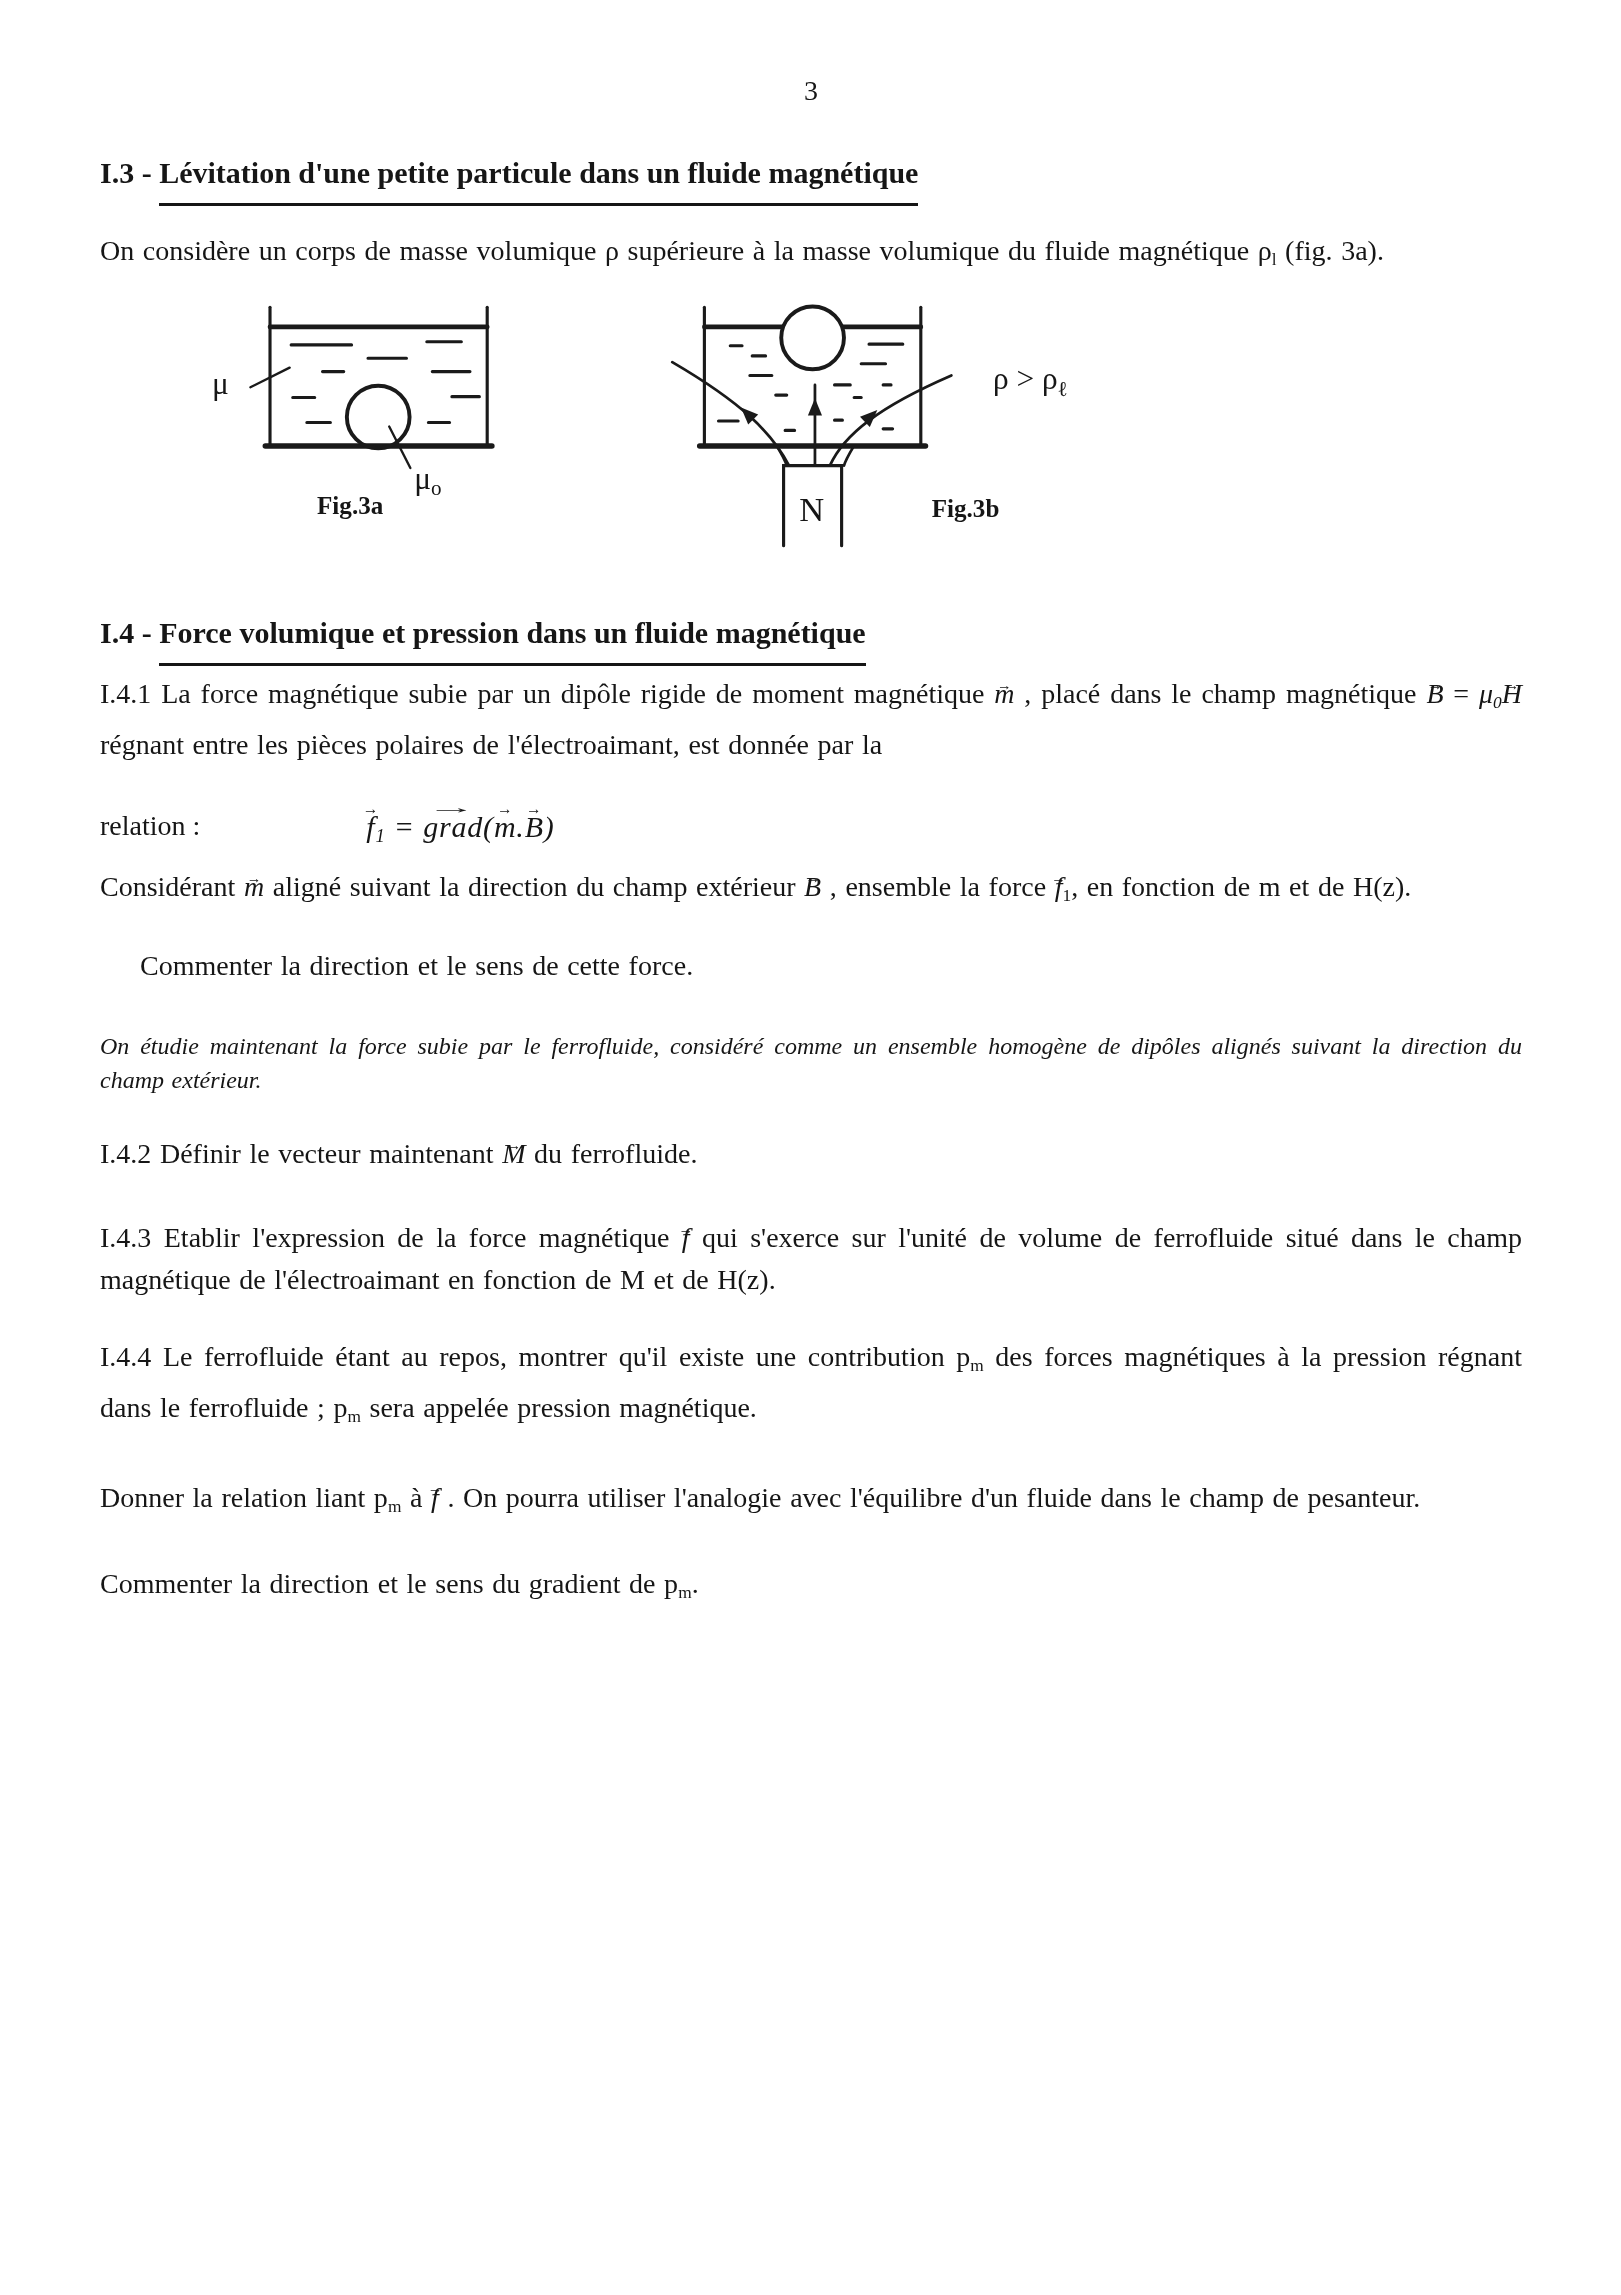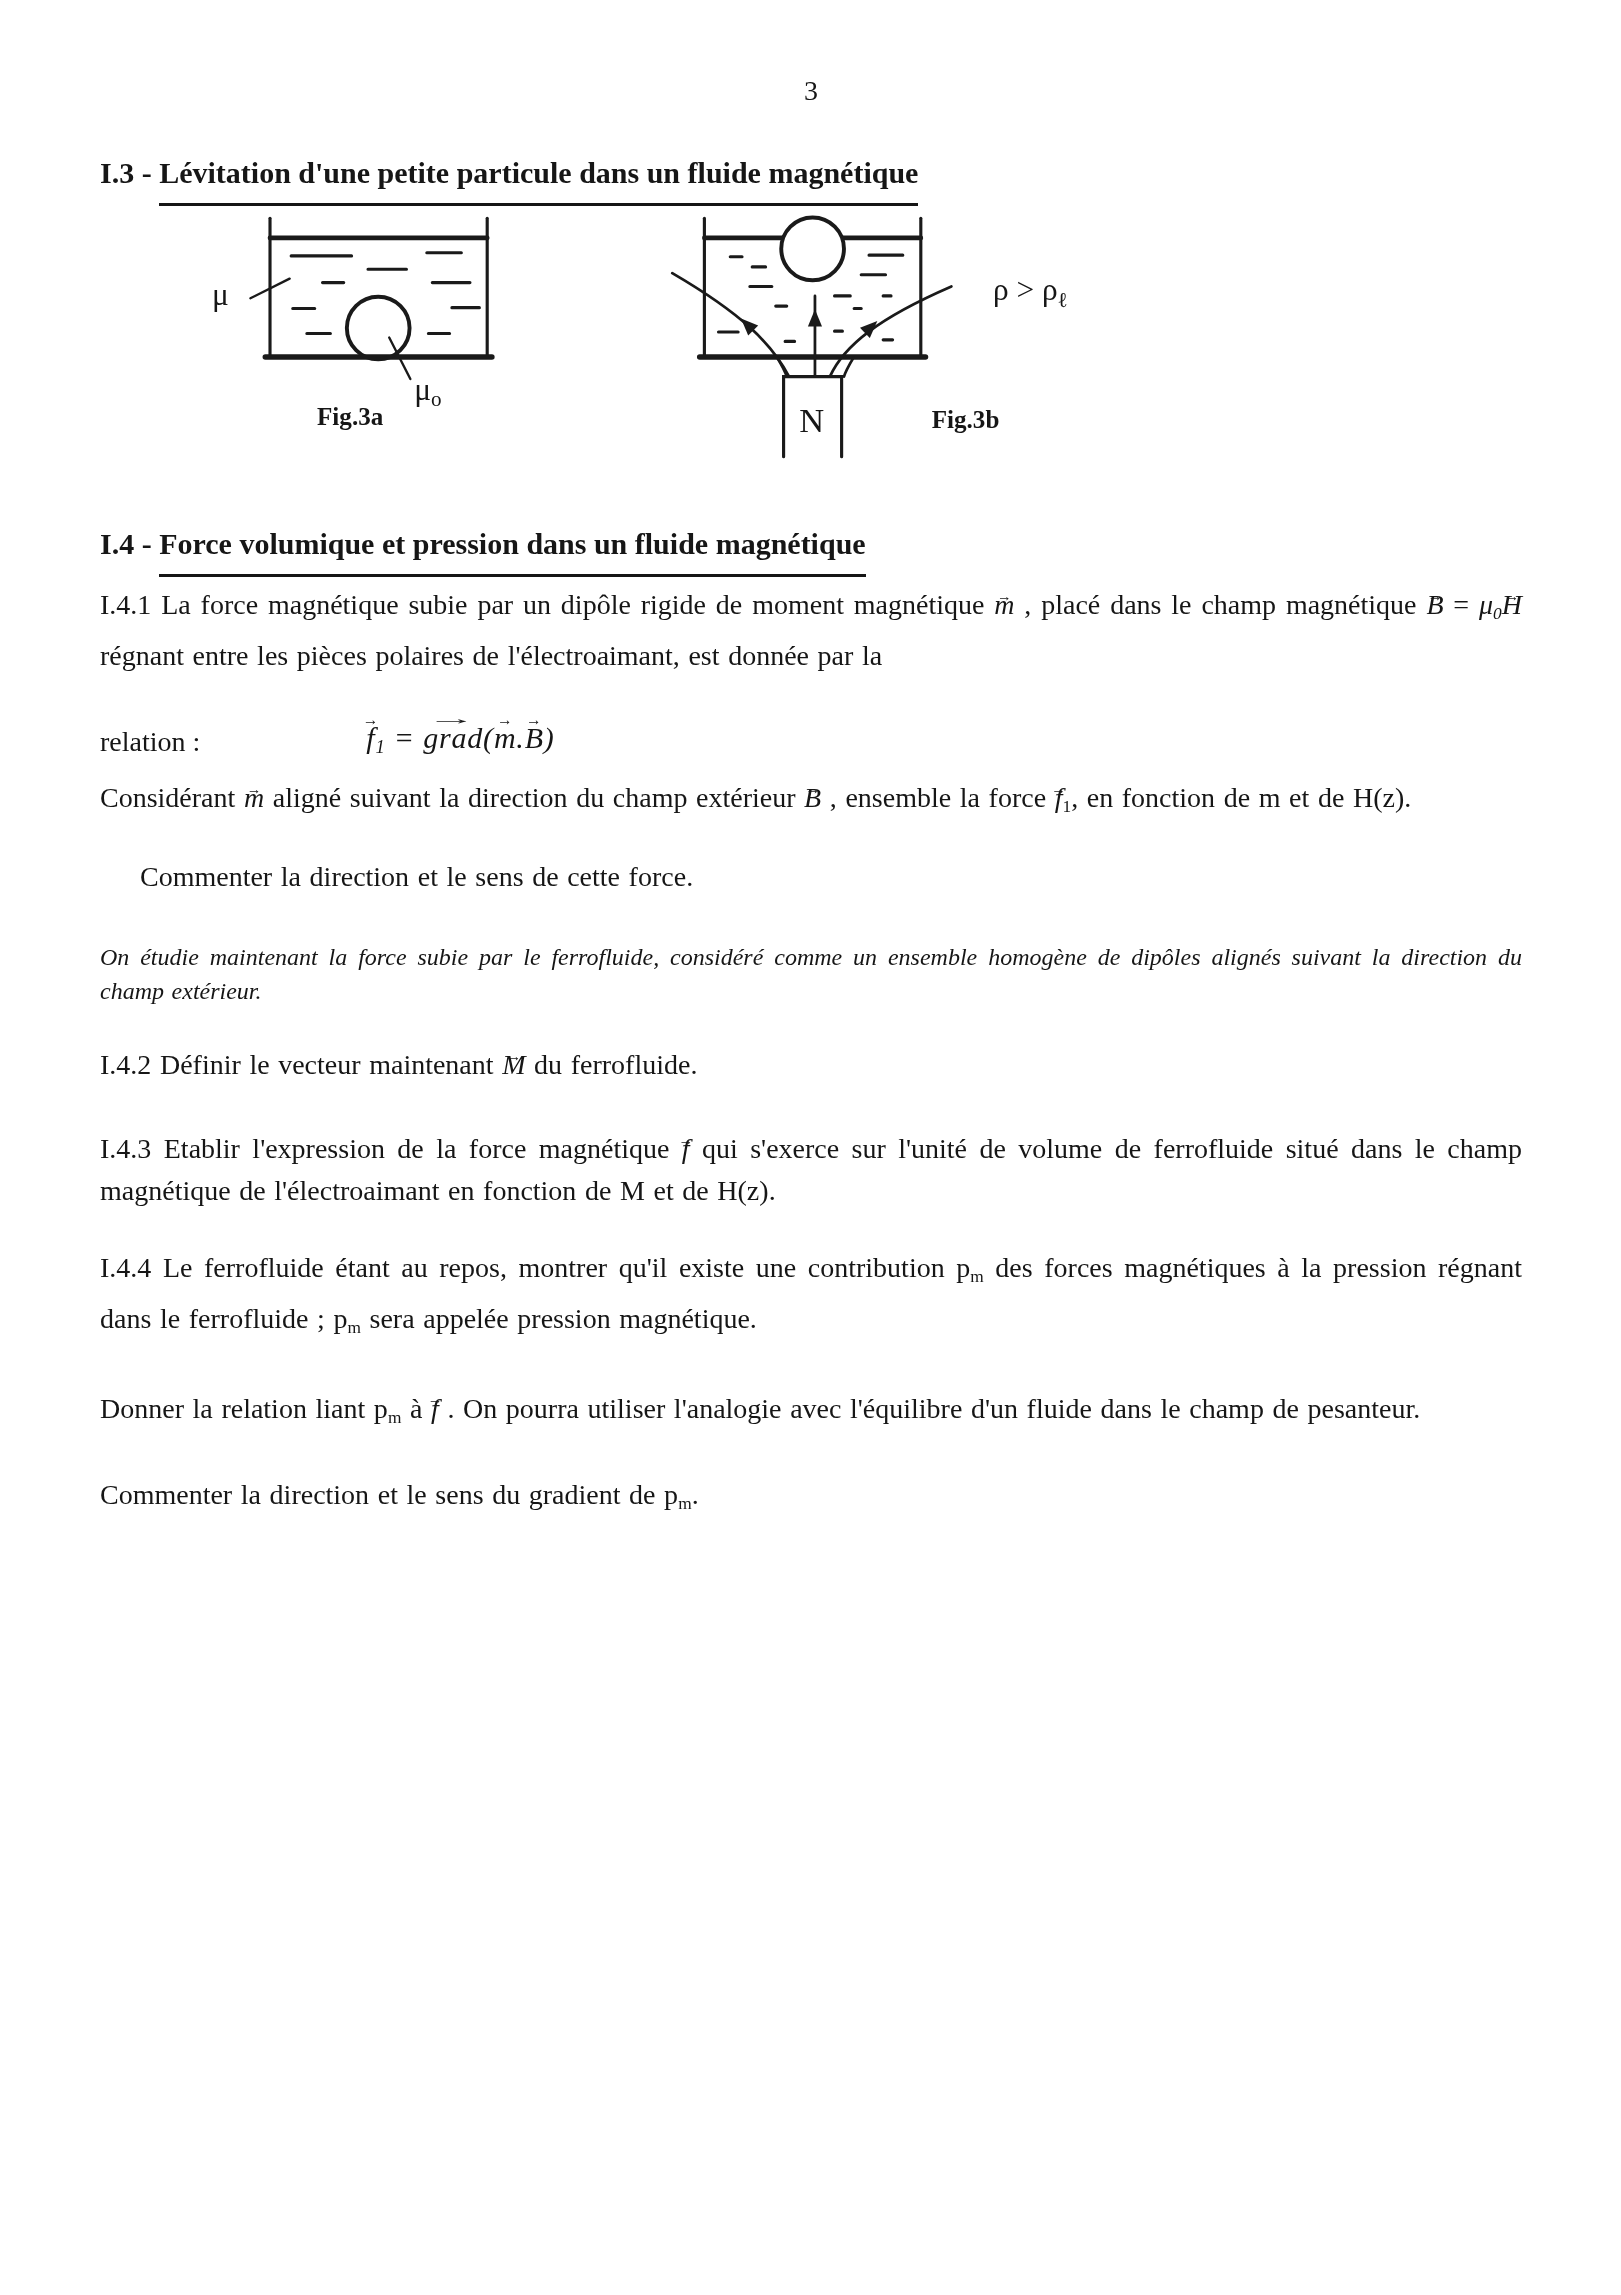--- a/index.html
+++ b/index.html
@@ -12,21 +12,21 @@
   .pagenum{text-align:center;font-size:28px;}
   p{margin:0;font-size:28px;line-height:42px;text-align:justify;word-spacing:1.6px;}
   .m-p125{margin-top:20.4px;}
   h2{margin:46px 0 0 0;font-size:30px;font-weight:bold;line-height:39px;}
   .uline{border-bottom:3.9px solid #161616;padding-bottom:14px;}
   .m-pon{margin-top:38px;}
   .fig-wrap{margin:20.4px 0 0 30px;height:276px;}
   .m-pexpl{margin-top:7.9px;}
   .m-h14{margin-top:36px;}
   .m-p141{margin-top:21px;}
-  .formula-row{display:flex;align-items:flex-end;margin-top:44px;font-size:28px;}
+  .formula-row{display:flex;align-items:flex-start;margin-top:44px;font-size:28px;}
   .formula{margin-left:166px;font-size:30px;font-style:italic;letter-spacing:0.8px;}
   .m-pcons{margin-top:19px;}
   .m-pcomm1{margin-top:28px;margin-left:40px;}
   .m-pnote{margin-top:42px;font-style:italic;font-size:24px;line-height:34px;font-family:Liberation Serif, serif;}
   .m-p142{margin-top:36px;}
   .m-p143{margin-top:42px;}
   .m-p144{margin-top:35px;}
   .m-pdonner{margin-top:35px;line-height:50px;}
   .m-pcomm2{margin-top:31px;}
   
@@ -46,20 +46,21 @@
 </head>
 <body>
 
 <main>
 
   <div class="pagenum">3</div>
 
 
   <h2 class="m-h13"><span>I.3 - </span><span class="uline">Lévitation d'une petite particule dans un fluide magnétique</span></h2>
 
+  <p class="m-pon"><span>On considère un corps de masse volumique ρ supérieure à la masse volumique du fluide magnétique ρ</span><span class="sb">l</span><span> (fig. 3a).</span></p>
 
   <div class="fig-wrap">
     <svg width="981" height="276" viewBox="0 0 1250 352">
       <g stroke="#1a1a1a" fill="none" stroke-linecap="round">
 
         <g>
           <path d="M178 8 V185" stroke-width="4"></path>
           <path d="M455 8 V185" stroke-width="4"></path>
           <path d="M172 185 H461" stroke-width="7"></path>
           <path d="M178 33 H455" stroke-width="6"></path>

